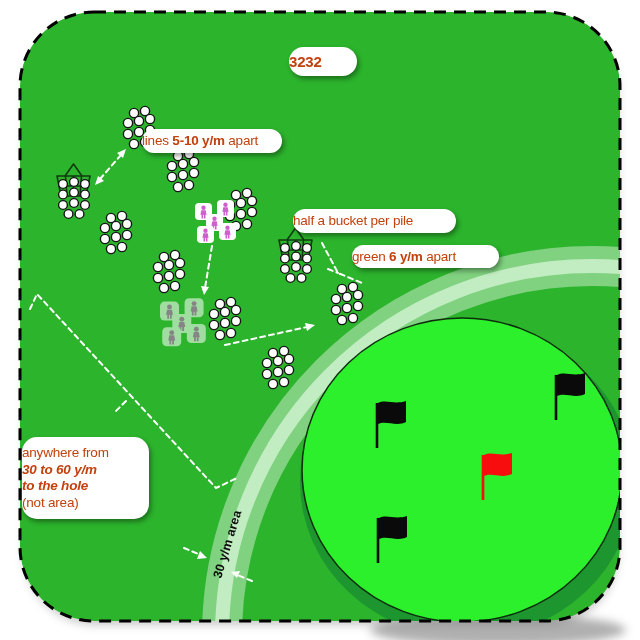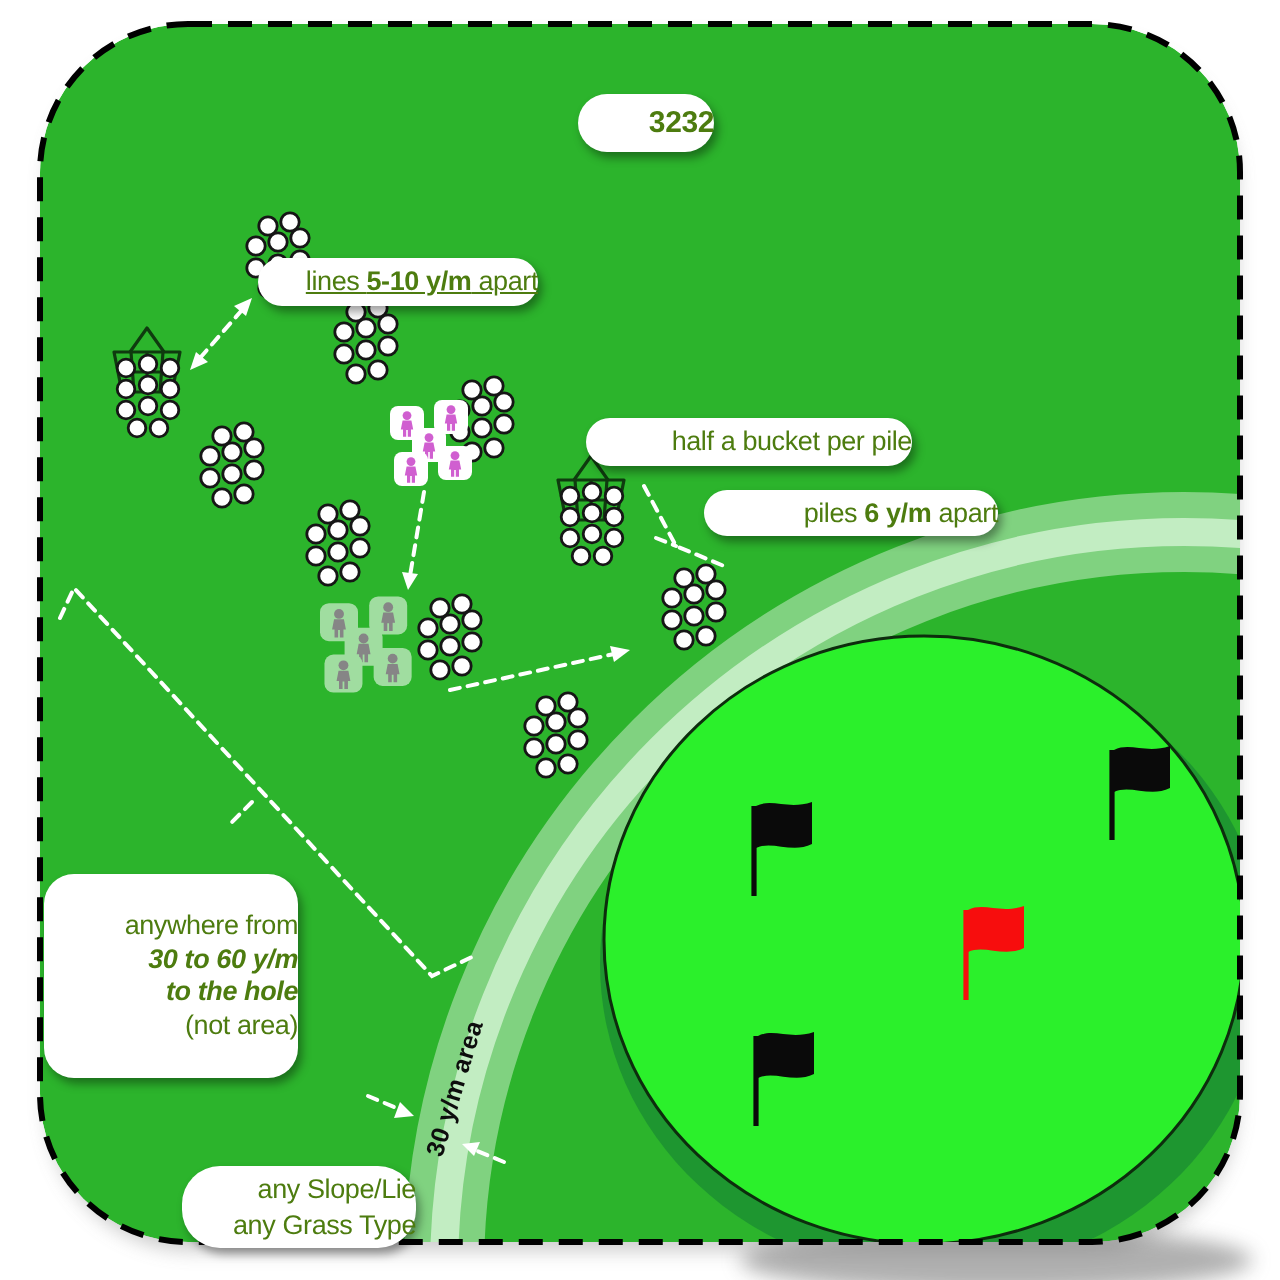--- a/index.html
+++ b/index.html
@@ -8,30 +8,30 @@
   #scene{position:absolute;left:0;top:0;}
   
   .ball{fill:#fff;stroke:#161616;stroke-width:1.4;}
   .bk{stroke:var(--c-basket);stroke-width:1.6;fill:none;stroke-linejoin:round;}
   .psq{fill:#fff;}
   .person{fill:var(--c-person);}
   .dash{stroke:#fff;stroke-width:2;fill:none;stroke-dasharray:5 4;stroke-linecap:round;}
   .ah{fill:#fff;stroke:none;}
   .bandtxt{font:700 12.5px "Liberation Sans",sans-serif;fill:#0d0d0d;letter-spacing:0.2px;}
   
-  .pill{position:absolute;background:#fff;border-radius:14px;color:#4d7c0f;
-        font-size:13.5px;letter-spacing:-0.2px;text-align:right;white-space:nowrap;
+  .pill{position:absolute;background:#fff;border-radius:14px;color:#c2410c;
+        font-size:13.5px;letter-spacing:-0.2px;text-align:left;white-space:nowrap;
         box-shadow:2px 3px 5px rgba(0,0,0,0.38);}
   .pill b{font-weight:700;}
   #badge{left:289px;top:47px;width:68px;height:29px;line-height:29px;
          font-weight:700;font-size:15px;border-radius:15px;}
-  #lbl-lines{left:129px;top:129px;width:140px;height:24px;line-height:24px;text-decoration:underline;}
+  #lbl-lines{left:142px;top:129px;width:140px;height:24px;line-height:24px;}
   #lbl-bucket{left:293px;top:209px;width:163px;height:24px;line-height:24px;}
   #lbl-piles{left:352px;top:245px;width:147px;height:23px;line-height:23px;}
-  #box-anywhere{left:22px;top:437px;width:127px;padding:18px 0;border-radius:15px;line-height:16.5px;}
+  #box-anywhere{left:22px;top:437px;width:127px;padding:8px 0;border-radius:15px;line-height:16.5px;}
   #box-anywhere .b{font-weight:700;font-style:italic;}
   #pill-any{left:91px;top:583px;width:117px;padding:3px 0;border-radius:19px;line-height:17.5px;}
 </style>
 </head>
 <body>
 
 <div id="stage">
 
   <svg id="scene" width="640" height="640" viewBox="0 0 640 640">
     <defs>
@@ -294,27 +294,23 @@
 
     <rect x="20" y="12" width="600" height="609" rx="74" fill="none" stroke="#000" stroke-width="3" stroke-dasharray="12 8"></rect>
   </svg>
 
   <div id="badge" class="pill">3232</div>
 
   <div id="lbl-lines" class="pill"><span>lines </span><b>5-10 y/m</b><span> apart</span></div>
 
   <div id="lbl-bucket" class="pill">half a bucket per pile</div>
 
-  <div id="lbl-piles" class="pill"><span>piles </span><b>6 y/m</b><span> apart</span></div>
+  <div id="lbl-piles" class="pill"><span>green </span><b>6 y/m</b><span> apart</span></div>
 
   <div id="box-anywhere" class="pill">
     <div>anywhere from</div>
     <div class="b">30 to 60 y/m</div>
     <div class="b">to the hole</div>
     <div>(not area)</div>
   </div>
 
-  <div id="pill-any" class="pill">
-    <div>any Slope/Lie</div>
-    <div>any Grass Type</div>
-  </div>
 
 </div>
 
 </body></html>

